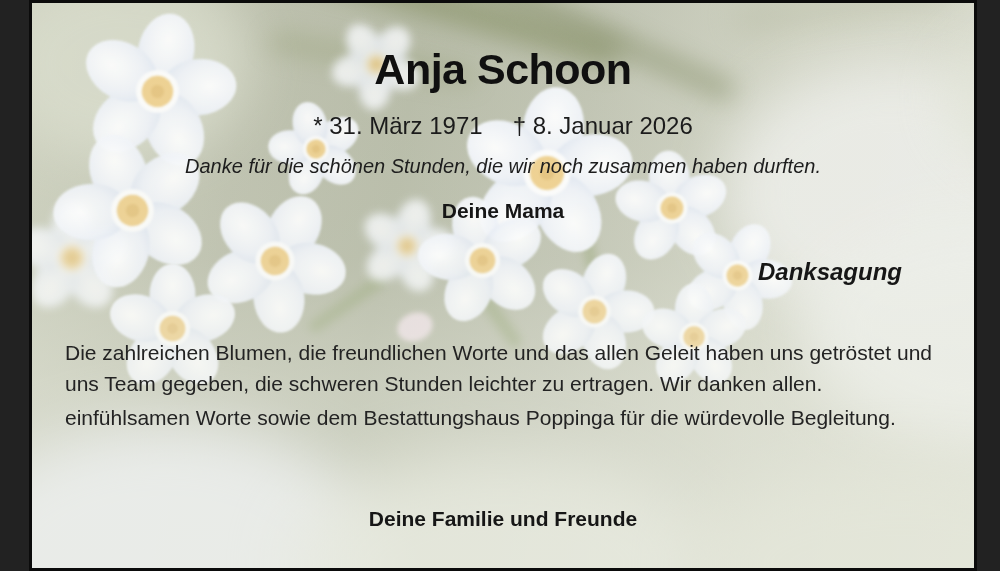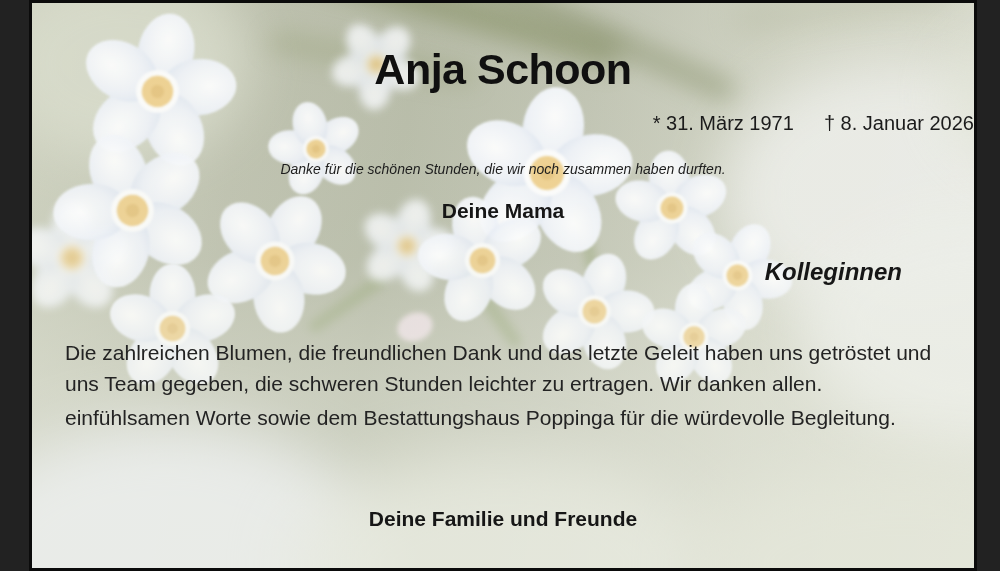--- a/index.html
+++ b/index.html
@@ -24,23 +24,23 @@
   .wash{position:absolute;inset:0;z-index:6;
     background:linear-gradient(to bottom,
       rgba(247,248,244,.18) 0%,
       rgba(245,247,241,.24) 45%,
       rgba(240,242,234,.46) 68%,
       rgba(238,240,231,.55) 100%);
   }
   .txt{position:absolute;z-index:10;color:#161616;white-space:nowrap;}
   .center{left:0;right:0;text-align:center;}
   .title{top:42px;font-size:43px;font-weight:700;letter-spacing:-.5px;color:#101010;}
-  .dates{top:109px;font-size:20px;color:#1b1b1b;text-align:right;}
+  .dates{top:109px;font-size:24px;color:#1b1b1b;}
   .dates .sep{display:inline-block;width:30px;}
-  .tribute{top:158px;font-size:14px;font-style:italic;color:#1d1d1d;}
+  .tribute{top:152px;font-size:20px;font-style:italic;color:#1d1d1d;}
   .mama{top:196px;font-size:21px;font-weight:700;}
   .danksagung{top:255px;right:72px;font-size:24px;font-weight:700;font-style:italic;text-align:right;}
   .para{left:33px;font-size:21px;line-height:31px;color:#232323;}
   .para1{top:334px;}
   .para2{top:399px;}
   .closing{top:504px;font-size:21px;font-weight:700;}
 </style>
 </head>
 <body>
 
@@ -138,24 +138,24 @@
   <div class="txt center title">Anja Schoon</div>
 
   <div class="txt center dates">
     <span>* 31. März 1971</span><span class="sep"></span><span>† 8. Januar 2026</span>
   </div>
 
   <div class="txt center tribute">Danke für die schönen Stunden, die wir noch zusammen haben durften.</div>
 
   <div class="txt center mama">Deine Mama</div>
 
-  <div class="txt danksagung">Kolleginnen</div>
+  <div class="txt danksagung">Danksagung</div>
 
   <div class="txt para para1">
-    <div>Die zahlreichen Blumen, die freundlichen Dank und das letzte Geleit haben uns getröstet und</div>
+    <div>Die zahlreichen Blumen, die freundlichen Worte und das allen Geleit haben uns getröstet und</div>
     <div>uns Team gegeben, die schweren Stunden leichter zu ertragen. Wir danken allen.</div>
   </div>
 
   <div class="txt para para2">
     <div>einfühlsamen Worte sowie dem Bestattungshaus Poppinga für die würdevolle Begleitung.</div>
   </div>
 
   <div class="txt center closing">Deine Familie und Freunde</div>
 
 </div>

